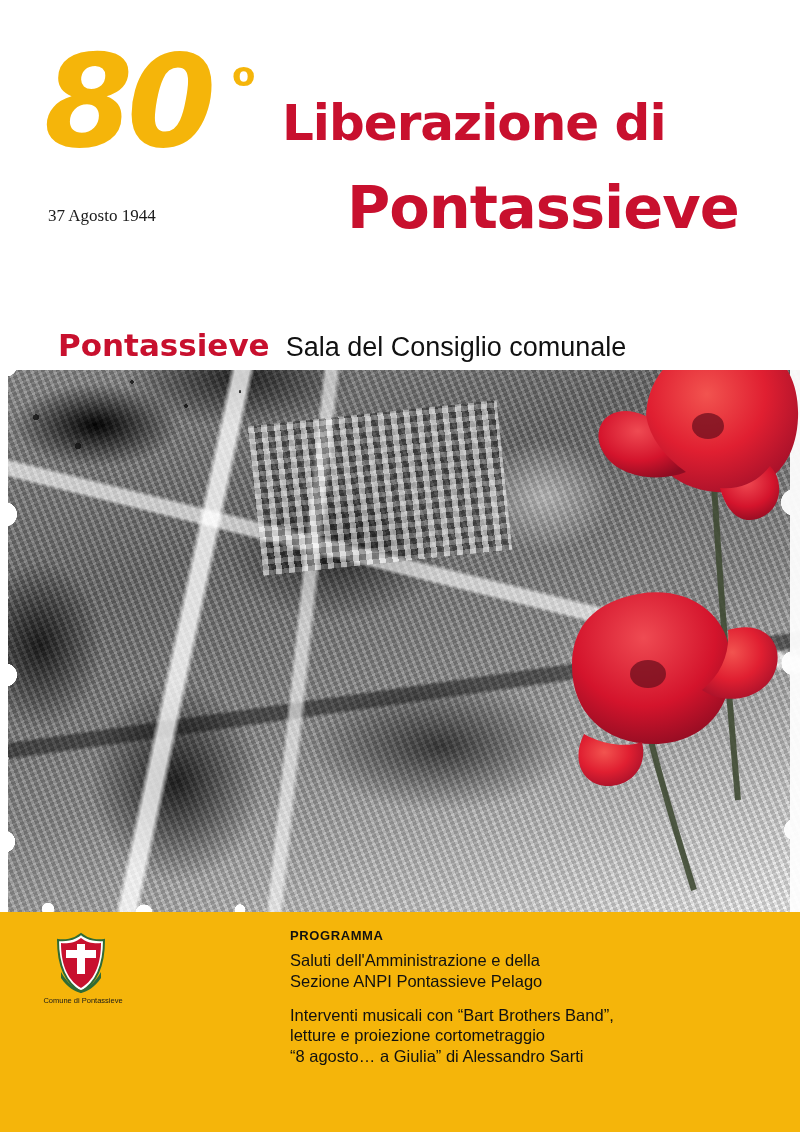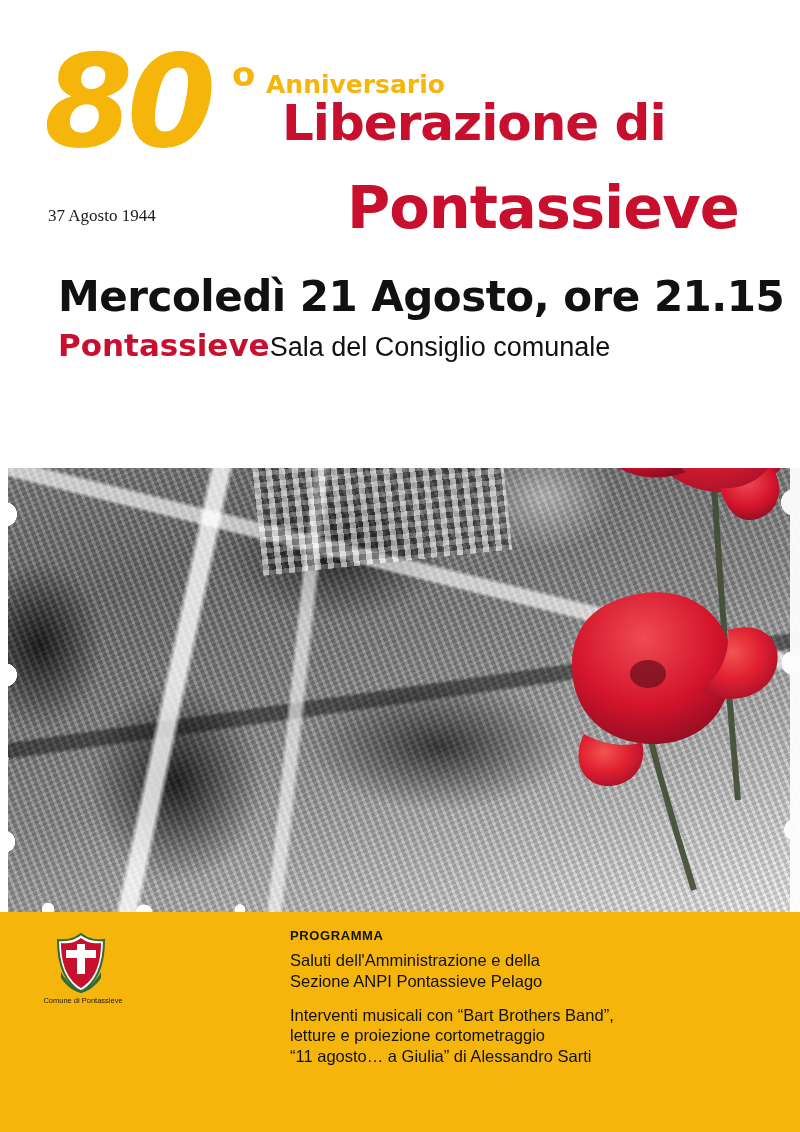--- a/index.html
+++ b/index.html
@@ -12,21 +12,21 @@
   .poster {
     position: relative;
     width: 800px; height: 1132px;
     background: #ffffff;
     overflow: hidden;
   }
 
   
   .header {
     position: absolute;
-    top: 0; left: 0; right: 0; height: 468px;
+    top: 0; left: 0; right: 0; height: 370px;
     background: #ffffff;
     z-index: 30;
   }
   .eighty {
     position: absolute;
     left: 44px; top: 38px;
     font-family: "DejaVu Sans", sans-serif;
     font-weight: bold;
     font-size: 128px;
     line-height: 1;
@@ -99,21 +99,21 @@
   .place .pt {
     font-family: "DejaVu Sans", sans-serif;
     font-weight: bold;
     font-size: 31px;
     color: #c8102e;
   }
   .place .hall {
     font-family: "Liberation Sans", sans-serif;
     font-size: 27px;
     color: #111111;
-    margin-left: 0;
+    margin-left: 16px;
   }
 
   
   .photo {
     position: absolute;
     left: 0; top: 318px;
     width: 800px; height: 595px;
     overflow: hidden;
     background: #9a9a9a;
   }
@@ -329,27 +329,25 @@
         <path d="M248 300 C288 288 306 318 294 344 C282 370 244 376 222 360 C242 344 250 322 248 300 Z" fill="url(#pg1)"></path>
         <path d="M104 404 C90 432 104 456 128 456 C152 456 168 436 162 412 C144 418 122 414 104 404 Z" fill="url(#pg1)"></path>
         <ellipse cx="168" cy="344" rx="18" ry="14" fill="#6d0f1e" opacity="0.75"></ellipse>
       </g>
     </svg>
   </div>
 
   <div class="header">
     <div class="eighty">80</div>
     <div class="degree">o</div>
-    <div class="anniversario">Anniversario</div>
     <div class="title1">Liberazione di</div>
     <div class="title2">Pontassieve</div>
     <div class="datehist">
       <div>37 Agosto 1944</div>
     </div>
-    <div class="eventline">Mercoledì  21 Agosto, ore 21.15</div>
     <div class="place">
       <span class="pt">Pontassieve</span><span class="hall">Sala del Consiglio comunale</span>
     </div>
   </div>
 
   <div class="footer">
     <div class="crest">
       <svg width="58" height="62" viewBox="0 0 58 62" xmlns="http://www.w3.org/2000/svg">
         <path d="M29 2 C36 8 46 9 52 8 C52 30 46 50 29 60 C12 50 6 30 6 8 C12 9 22 8 29 2 Z" fill="#ffffff" stroke="#2f6b35" stroke-width="2"></path>
         <path d="M29 6 C35 11 44 12 49 11 C49 30 44 47 29 56 C14 47 9 30 9 11 C14 12 23 11 29 6 Z" fill="#c8102e"></path>
@@ -358,17 +356,17 @@
         <path d="M9 40 C16 52 22 56 29 58 C36 56 42 52 49 40 L49 46 C42 56 36 59 29 61 C22 59 16 56 9 46 Z" fill="#2f6b35"></path>
       </svg>
     </div>
     <div class="crest-caption">Comune di Pontassieve</div>
     <div class="prog-title">PROGRAMMA</div>
     <div class="prog-list">
       <div class="prog-item">Saluti dell'Amministrazione  e della
 Sezione ANPI Pontassieve Pelago</div>
       <div class="prog-item">Interventi musicali con “Bart Brothers Band”,
 letture e proiezione cortometraggio
-“11 agosto… a Giulia” di Alessandro Sarti</div>
+“8 agosto… a Giulia” di Alessandro Sarti</div>
     </div>
   </div>
 
 </div>
 
 </body></html>

